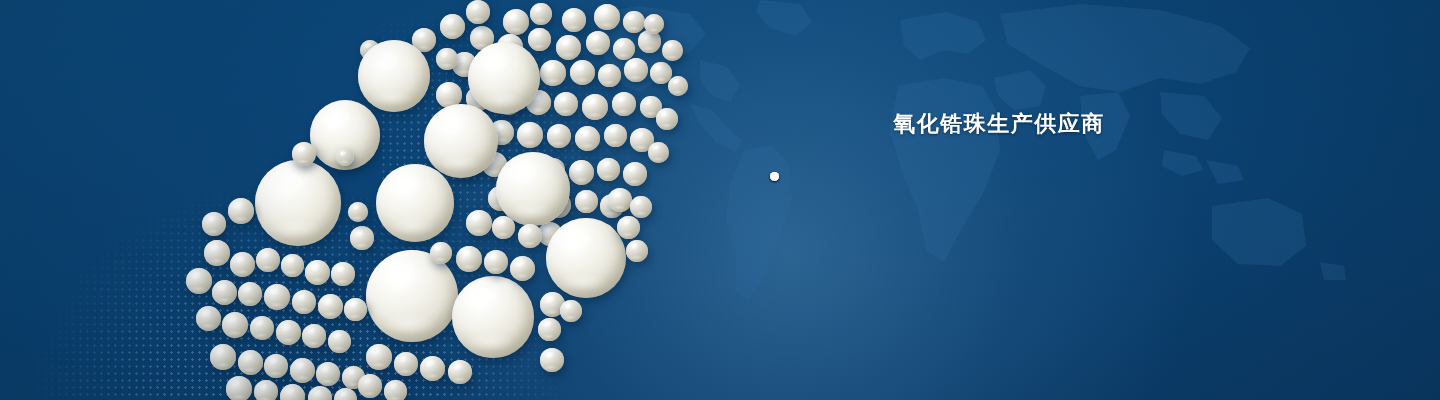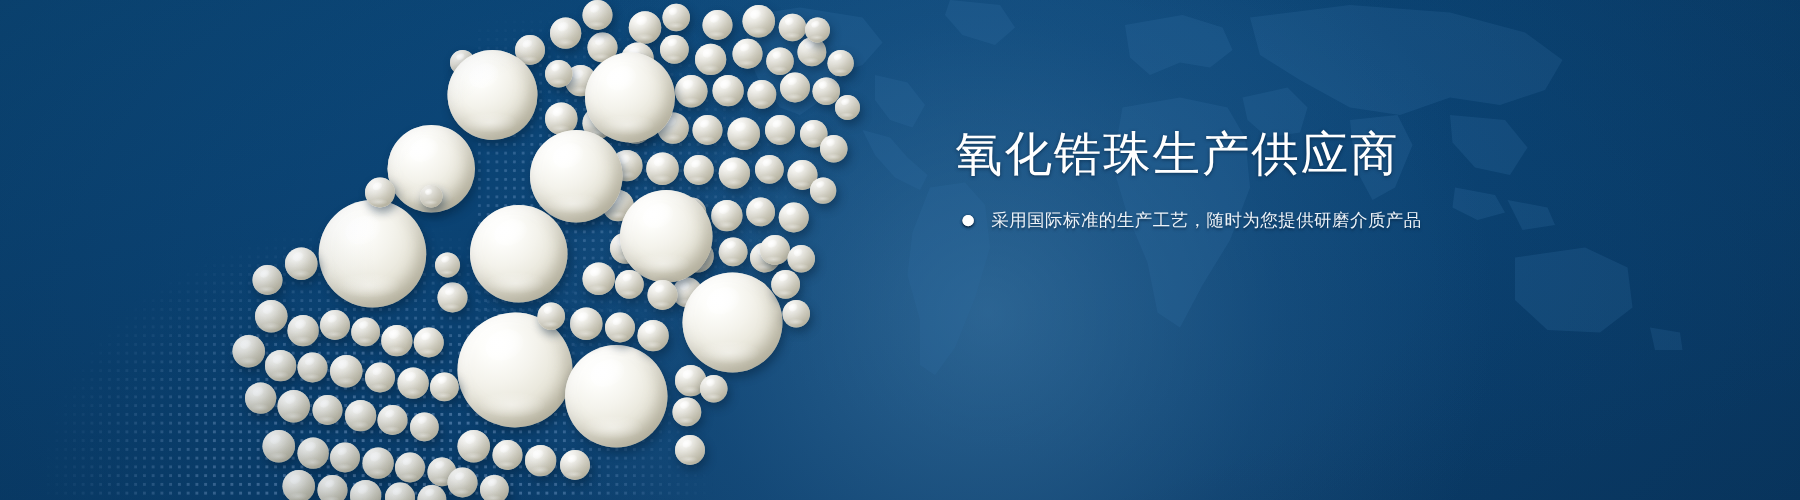--- a/index.html
+++ b/index.html
@@ -85,26 +85,27 @@
   }
 
   
   .copy{
     position:absolute;
     left:764px; top:104px;
     width:470px;
   }
   .headline{
     color:#ffffff;
-    font-size:38px;
+    font-size:22px;
     line-height:40px;
     letter-spacing:1.5px;
-    font-weight:400;
+    font-weight:700;
     text-shadow:0 1px 3px rgba(2,26,50,0.65);
     white-space:nowrap;
+    text-align:center;
   }
   .bullets{ margin-top:21px; list-style:none; }
   .bullet{
     position:relative;
     padding-left:29px;
     color:#eef3f8;
     font-size:14px;
     line-height:23px;
     letter-spacing:0.35px;
     margin-bottom:6px;
@@ -313,18 +314,17 @@
 
     <ul class="bullets">
       <li class="bullet">
         <span class="dot"></span>
       </li>
       <li class="bullet">
         <span class="dot"></span>
       </li>
       <li class="bullet">
         <span class="dot"></span>
-        <span>采用国际标准的生产工艺，随时为您提供研磨介质产品</span>
       </li>
     </ul>
   </div>
 
 </div>
 
 </body></html>

